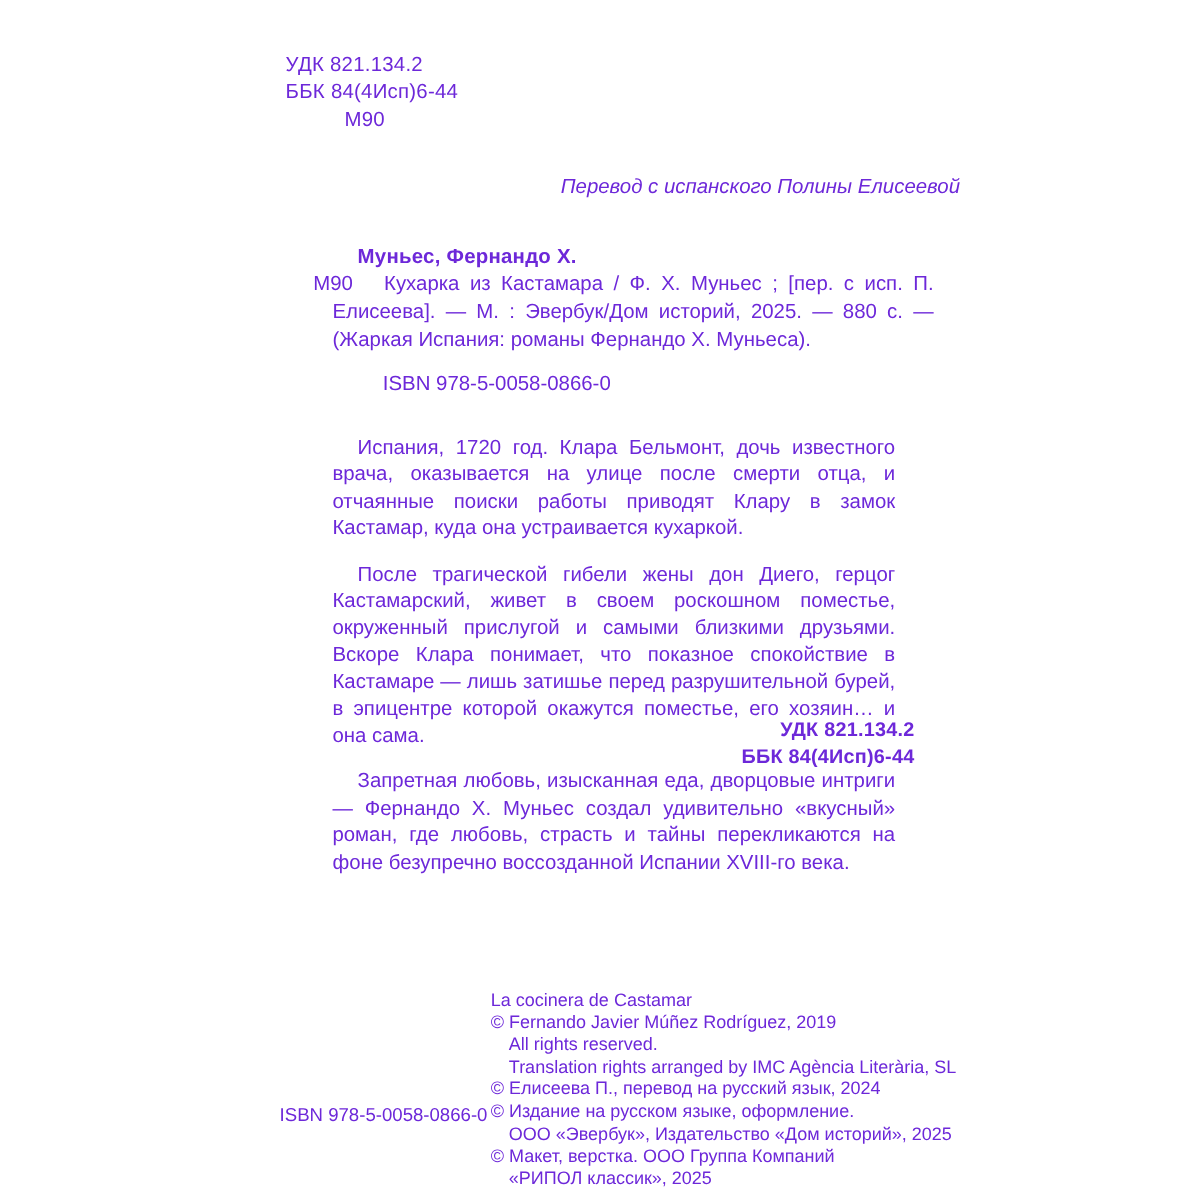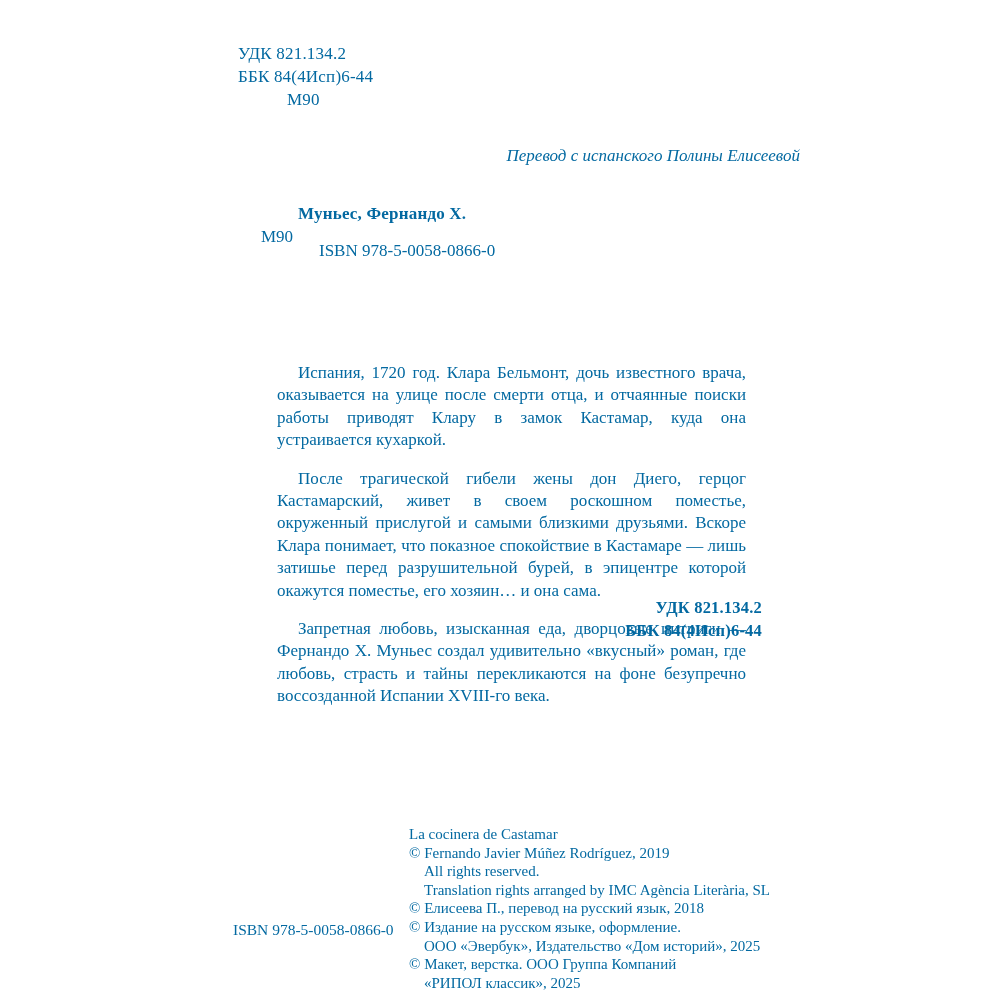--- a/index.html
+++ b/index.html
@@ -5,22 +5,22 @@
   html, body {
     margin: 0;
     padding: 0;
     background: #ffffff;
   }
   .page {
     position: relative;
     width: 1000px;
     height: 1000px;
     background: #ffffff;
-    color: #0369a1;
-    font-family: Liberation Serif, serif;
+    color: #6d28d9;
+    font-family: Liberation Sans, sans-serif;
     overflow: hidden;
   }
 
   
   .top-codes {
     position: absolute;
     left: 238px;
     top: 42px;
     font-size: 17px;
     line-height: 23px;
@@ -131,40 +131,41 @@
     <div>УДК 821.134.2</div>
     <div>ББК 84(4Исп)6-44</div>
     <div class="author-sign">М90</div>
   </div>
 
   <div class="translator">Перевод с испанского Полины Елисеевой</div>
 
   <div class="card">
     <div class="card-author">Муньес, Фернандо Х.</div>
     <div class="card-sign">М90</div>
+    <p class="card-desc">Кухарка из Кастамара / Ф. Х. Муньес ; [пер. с исп. П. Елисеева]. — М. : Эвербук/Дом историй, 2025. — 880 с. — (Жаркая Испания: романы Фернандо Х. Муньеса).</p>
     <div class="card-isbn">ISBN 978-5-0058-0866-0</div>
   </div>
 
   <div class="annotation">
     <p>Испания, 1720 год. Клара Бельмонт, дочь известного врача, оказывается на улице после смерти отца, и отчаянные поиски работы приводят Клару в замок Кастамар, куда она устраивается кухаркой.</p>
     <p>После трагической гибели жены дон Диего, герцог Кастамарский, живет в своем роскошном поместье, окруженный прислугой и самыми близкими друзьями. Вскоре Клара понимает, что показное спокойствие в Кастамаре — лишь затишье перед разрушительной бурей, в эпицентре которой окажутся поместье, его хозяин… и она сама.</p>
     <p class="spaced">Запретная любовь, изысканная еда, дворцовые интриги — Фернандо Х. Муньес создал удивительно «вкусный» роман, где любовь, страсть и тайны перекликаются на фоне безупречно воссозданной Испании XVIII-го века.</p>
   </div>
 
   <div class="right-codes">
     <div>УДК 821.134.2</div>
     <div>ББК 84(4Исп)6-44</div>
   </div>
 
   <div class="copyright">
     <div>La cocinera de Castamar</div>
     <div>© Fernando Javier Múñez Rodríguez, 2019</div>
     <div class="indent">All rights reserved.</div>
     <div class="indent">Translation rights arranged by IMC Agència Literària, SL</div>
-    <div>© Елисеева П., перевод на русский язык, 2018</div>
+    <div>© Елисеева П., перевод на русский язык, 2024</div>
     <div>© Издание на русском языке, оформление.</div>
     <div class="indent">ООО «Эвербук», Издательство «Дом историй», 2025</div>
     <div>© Макет, верстка. ООО Группа Компаний</div>
     <div class="indent">«РИПОЛ классик», 2025</div>
   </div>
 
   <div class="bottom-isbn">ISBN 978-5-0058-0866-0</div>
 
 </div>
 

